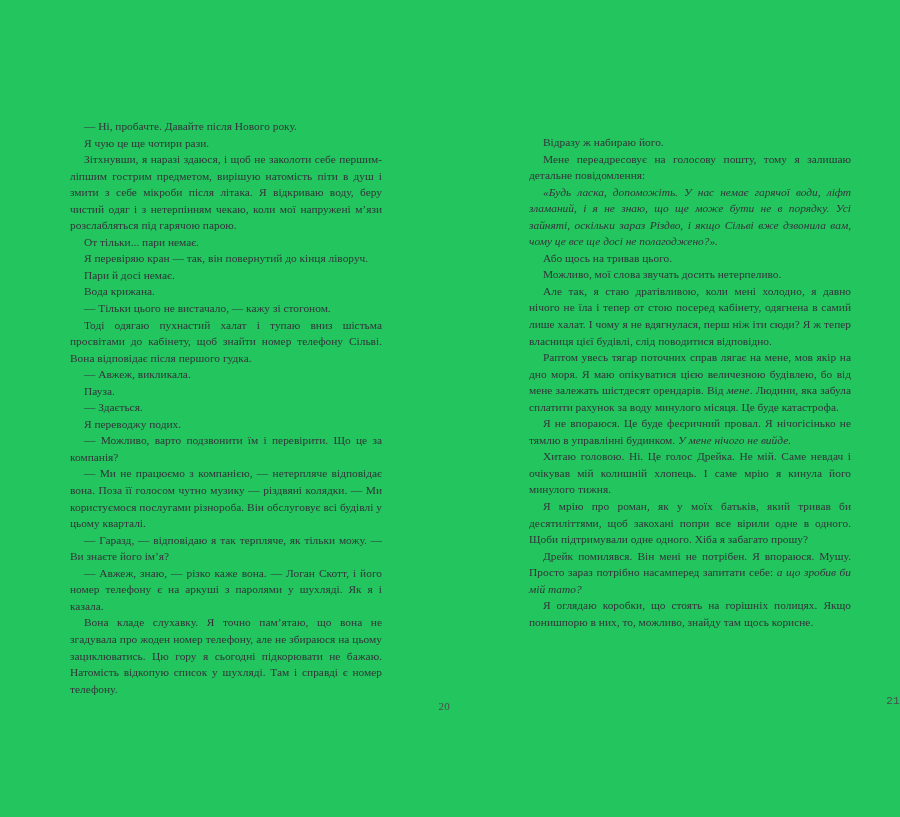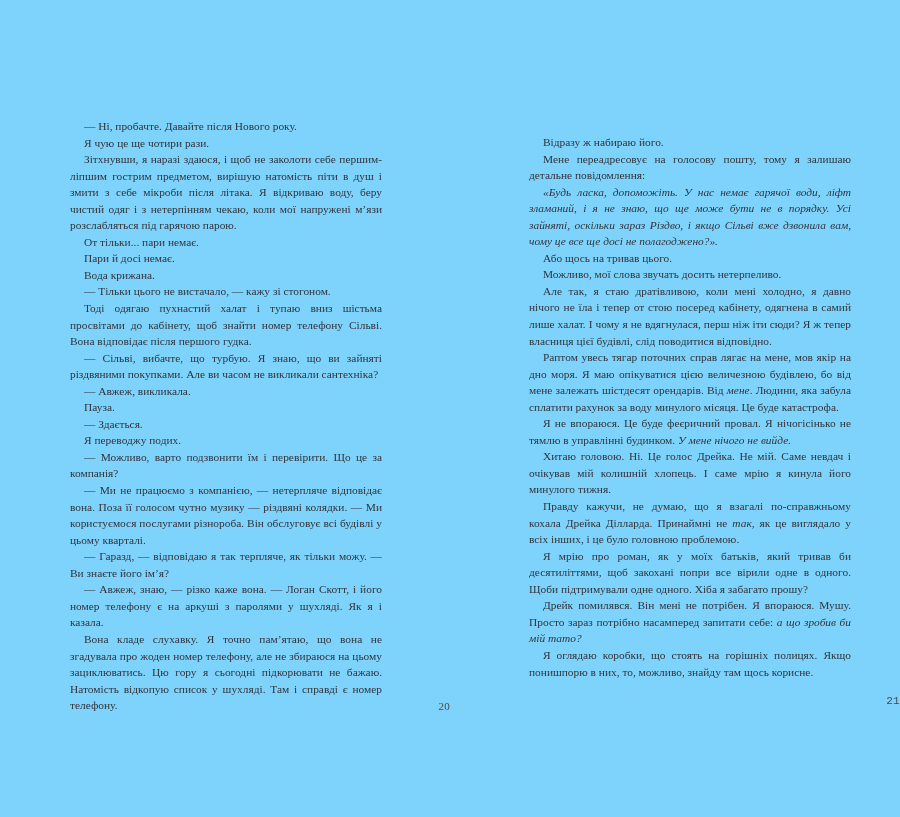--- a/index.html
+++ b/index.html
@@ -13,21 +13,21 @@
     height: 817px;
     overflow: hidden;
     font-family: "Liberation Serif", "DejaVu Serif", serif;
     color: #2e2e2e;
   }
 
   #spread {
     position: relative;
     width: 900px;
     height: 817px;
-    background: #7dd3fc;
+    background: #22c55e;
   }
 
   .page {
     position: absolute;
     top: 0;
     height: 817px;
   }
 
   .page-left  { left: 0;   width: 450px; }
   .page-right { left: 450px; width: 450px; margin-top: 16px; }
@@ -98,25 +98,25 @@
 <body>
 
 <div id="spread">
 
   <div class="page page-left">
     <div class="textblock">
         <p>— Ні, пробачте. Давайте після Нового року.</p>
         <p>Я чую це ще чотири рази.</p>
         <p>Зітхнувши, я наразі здаюся, і щоб не заколоти себе першим-ліпшим гострим предметом, вирішую натомість піти в душ і змити з себе мікроби після літака. Я відкриваю воду, беру чистий одяг і з нетерпінням чекаю, коли мої напружені м’язи розслабляться під гарячою парою.</p>
         <p>От тільки... пари немає.</p>
+        <p>Я перевіряю кран — так, він повернутий до кінця ліворуч.</p>
         <p>Пари й досі немає.</p>
         <p>Вода крижана.</p>
         <p>— Тільки цього не вистачало, — кажу зі стогоном.</p>
         <p>Тоді одягаю пухнастий халат і тупаю вниз шістьма просвітами до кабінету, щоб знайти номер телефону Сільві. Вона відповідає після першого гудка.</p>
-        <p>— Сільві, вибачте, що турбую. Я знаю, що ви зайняті різдвяними покупками. Але ви часом не викликали сантехніка?</p>
         <p>— Авжеж, викликала.</p>
         <p>Пауза.</p>
         <p>— Здається.</p>
         <p>Я переводжу подих.</p>
         <p>— Можливо, варто подзвонити їм і перевірити. Що це за компанія?</p>
         <p>— Ми не працюємо з компанією, — нетерпляче відповідає вона. Поза її голосом чутно музику — різдвяні колядки. — Ми користуємося послугами різнороба. Він обслуговує всі будівлі у цьому кварталі.</p>
         <p>— Гаразд, — відповідаю я так терпляче, як тільки можу. — Ви знаєте його ім’я?</p>
         <p>— Авжеж, знаю, — різко каже вона. — Логан Скотт, і його номер телефону є на аркуші з паролями у шухляді. Як я і казала.</p>
         <p>Вона кладе слухавку. Я точно пам’ятаю, що вона не згадувала про жоден номер телефону, але не збираюся на цьому зациклюватись. Цю гору я сьогодні підкорювати не бажаю. Натомість відкопую список у шухляді. Там і справді є номер телефону.</p>
       </div>
@@ -129,21 +129,20 @@
     <div class="textblock">
         <p>Відразу ж набираю його.</p>
         <p>Мене переадресовує на голосову пошту, тому я залишаю детальне повідомлення:</p>
         <p class="para-italic">«Будь ласка, допоможіть. У нас немає гарячої води, ліфт зламаний, і я не знаю, що ще може бути не в порядку. Усі зайняті, оскільки зараз Різдво, і якщо Сільві вже дзвонила вам, чому це все ще досі не полагоджено?».</p>
         <p>Або щось на тривав цього.</p>
         <p>Можливо, мої слова звучать досить нетерпеливо.</p>
         <p>Але так, я стаю дратівливою, коли мені холодно, я давно нічого не їла і тепер от стою посеред кабінету, одягнена в самий лише халат. І чому я не вдягнулася, перш ніж іти сюди? Я ж тепер власниця цієї будівлі, слід поводитися відповідно.</p>
         <p>Раптом увесь тягар поточних справ лягає на мене, мов якір на дно моря. Я маю опікуватися цією величезною будівлею, бо від мене залежать шістдесят орендарів. Від <em>мене</em>. Людини, яка забула сплатити рахунок за воду минулого місяця. Це буде катастрофа.</p>
         <p>Я не впораюся. Це буде феєричний провал. Я нічогісінько не тямлю в управлінні будинком. <em>У мене нічого не вийде.</em></p>
         <p>Хитаю головою. Ні. Це голос Дрейка. Не мій. Саме невдач і очікував мій колишній хлопець. І саме мрію я кинула його минулого тижня.</p>
-        <p>Правду кажучи, не думаю, що я взагалі по-справжньому кохала Дрейка Ділларда. Принаймні не <em>так</em>, як це виглядало у всіх інших, і це було головною проблемою.</p>
         <p>Я мрію про роман, як у моїх батьків, який тривав би десятиліттями, щоб закохані попри все вірили одне в одного. Щоби підтримували одне одного. Хіба я забагато прошу?</p>
         <p>Дрейк помилявся. Він мені не потрібен. Я впораюся. Мушу. Просто зараз потрібно насамперед запитати себе: <em>а що зробив би мій тато?</em></p>
         <p>Я оглядаю коробки, що стоять на горішніх полицях. Якщо понишпорю в них, то, можливо, знайду там щось корисне.</p>
       </div>
     <div class="folio">21</div>
   </div>
 
 </div>
 
 </body></html>

